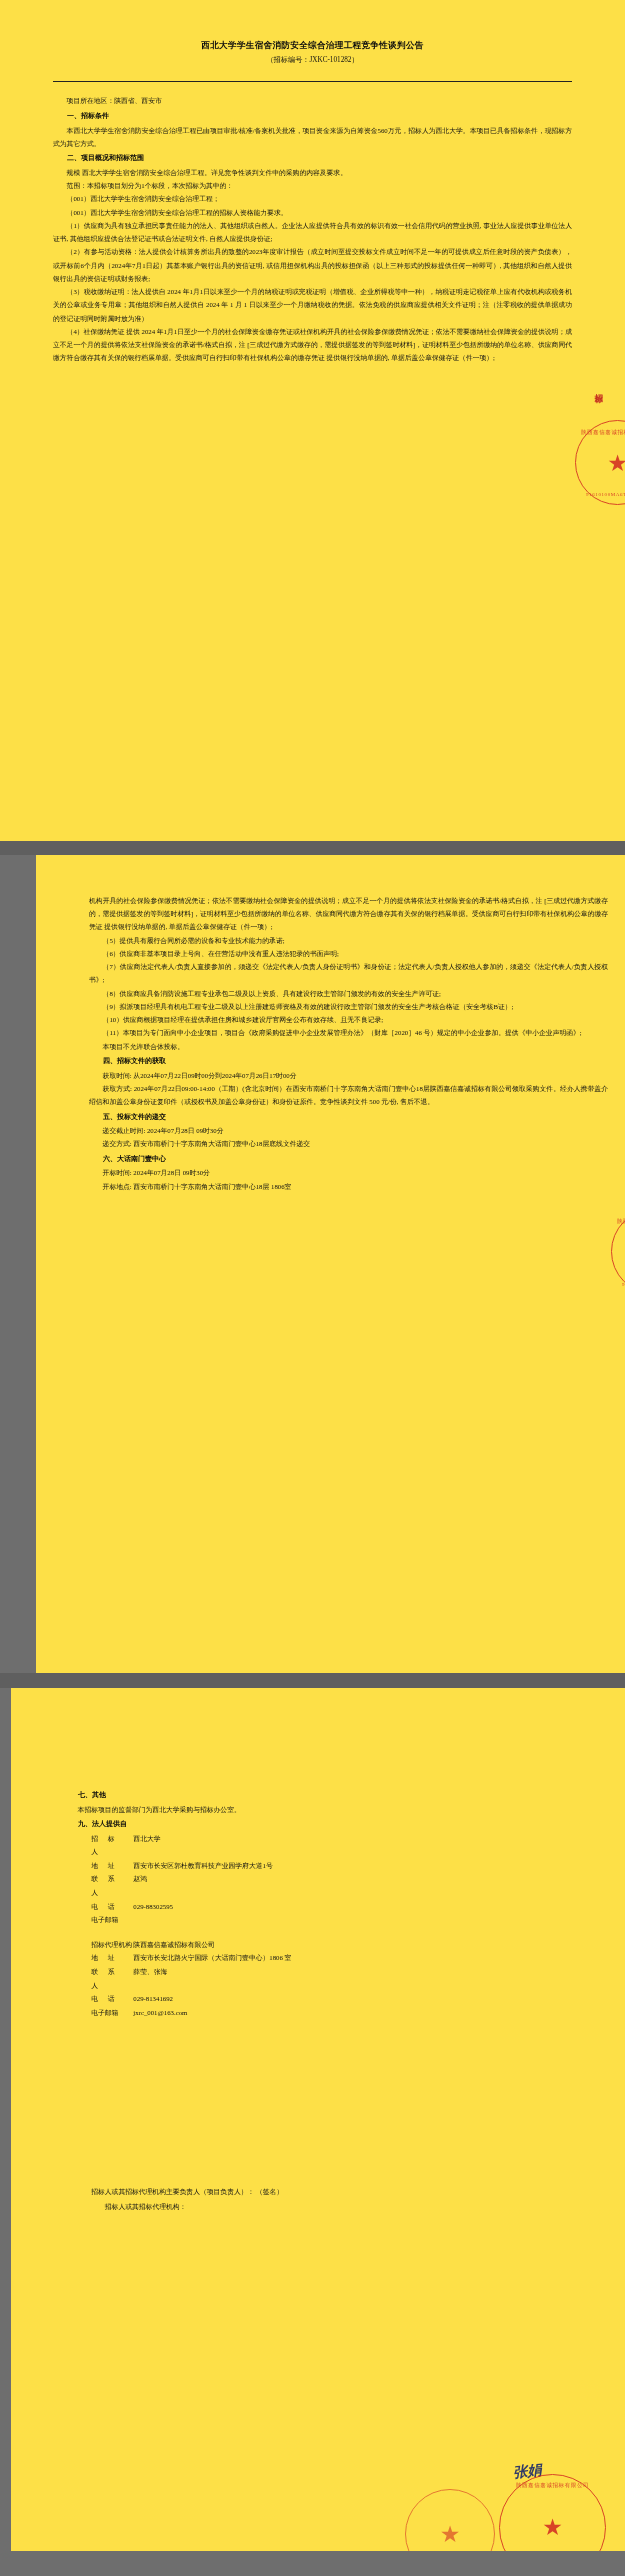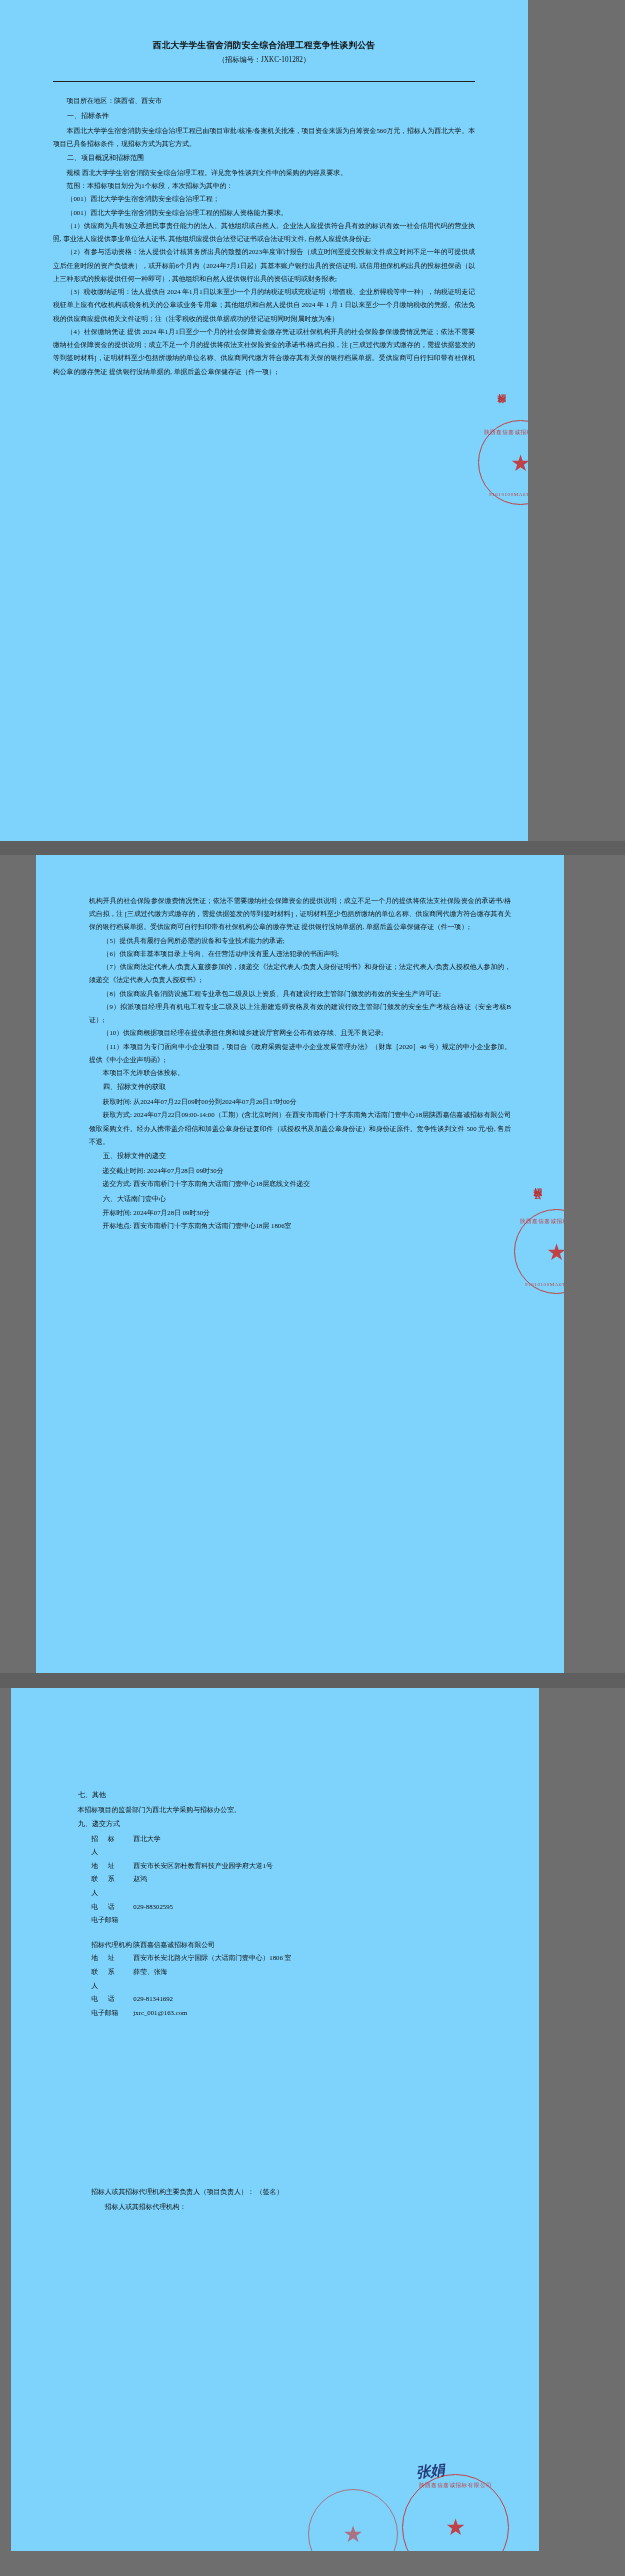--- a/index.html
+++ b/index.html
@@ -6,22 +6,22 @@
     margin: 0;
     padding: 0;
     background: #6e6e6e;
   }
   body {
     width: 625px;
     font-family: "Liberation Serif", serif;
   }
   .page {
     position: relative;
-    width: 528px;
-    background: #7dd3fc;
+    width: 625px;
+    background: #fde047;
     box-sizing: border-box;
     padding: 33px 53px 33px 53px;
     overflow: hidden;
   }
   .page-gap {
     height: 14.4px;
     background: #5f5f5f;
   }
   .doc-title {
     text-align: center;
@@ -45,21 +45,21 @@
   .line {
     font-size: 6.8px;
     line-height: 1.95;
     color: #111;
     text-align: justify;
     text-justify: inter-ideograph;
   }
   .indent2 { text-indent: 2em; }
   .sec {
     font-size: 7px;
-    font-weight: normal;
+    font-weight: bold;
     line-height: 2.1;
     color: #0b0b0b;
     text-indent: 2em;
     margin-top: 1.1px;
   }
   .para {
     font-size: 6.8px;
     line-height: 1.95;
     color: #111;
     text-indent: 2em;
@@ -227,21 +227,21 @@
 
 <div class="page-gap"></div>
 
 <div class="page" style="min-height:863px;margin-left:11px;">
   <div style="height:66px;"></div>
 
   <div class="sec">七、其他</div>
 
   <p class="para">本招标项目的监督部门为西北大学采购与招标办公室。</p>
 
-  <div class="sec">九、递交方式</div>
+  <div class="sec">九、法人提供自</div>
 
   <div class="kv">
     <span class="k">招 标 人</span>
     <span class="v">西北大学</span>
   </div>
   <div class="kv">
     <span class="k">地    址</span>
     <span class="v">西安市长安区郭杜教育科技产业园学府大道1号</span>
   </div>
   <div class="kv">

